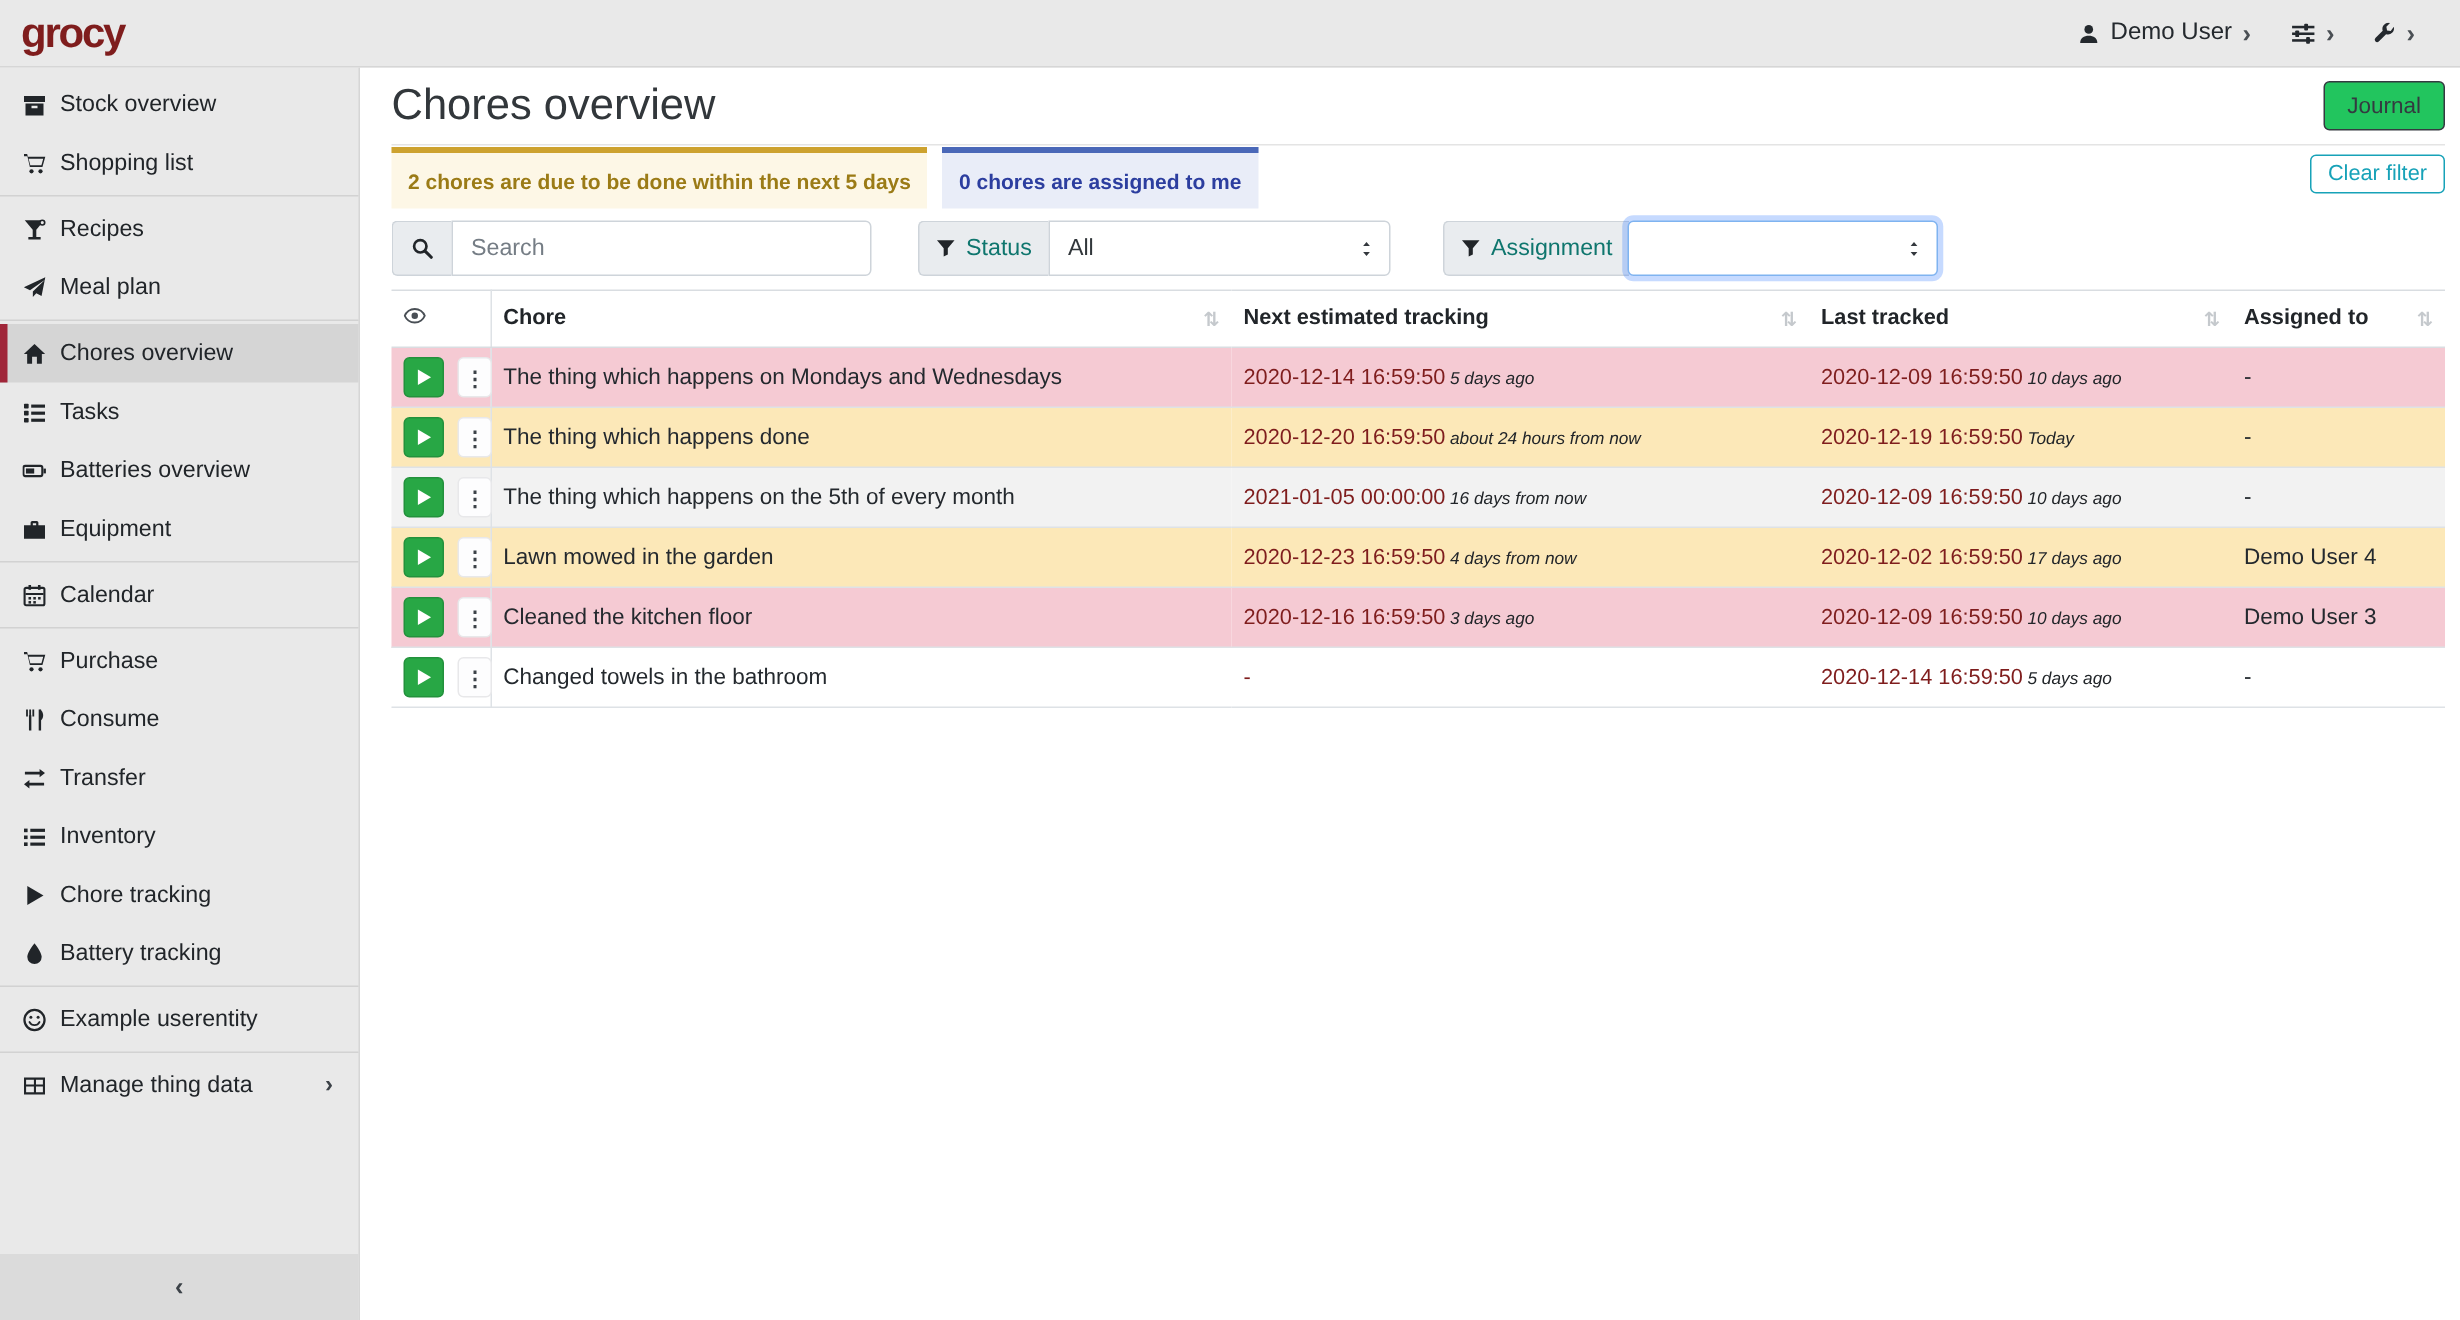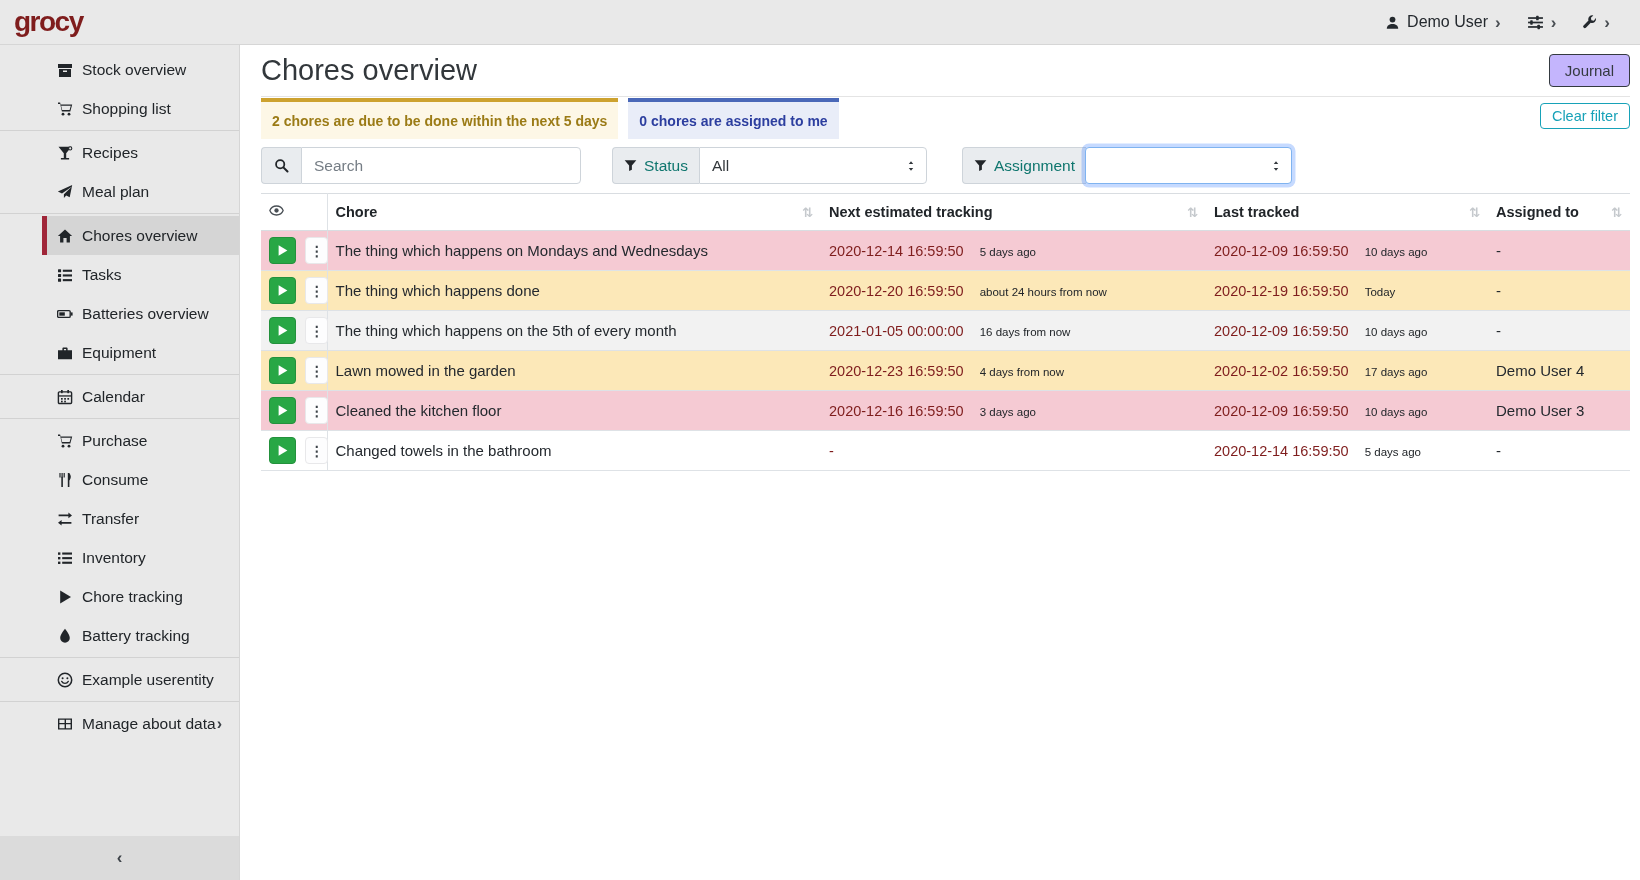--- a/index.html
+++ b/index.html
@@ -14,37 +14,37 @@
   .topbar-right { display:flex; align-items:center; gap:26px; }
   .top-menu { display:flex; align-items:center; gap:7px; font-size:16px; color:#24292e; cursor:pointer; }
   .top-menu .chev { color:#4a4f54; font-size:17px; font-weight:bold; line-height:1; }
   .svgic { display:inline-flex; align-items:center; justify-content:center; line-height:0; }
 
   
   .sidebar { position:absolute; left:0; top:45px; width:240px; height:835px;
     background:#e9e9e9; border-right:1px solid #d6d6d6; }
   .nav { padding-top:5px; }
   .nav-item { position:relative; height:39px; display:flex; align-items:center;
-    padding-left:13px; font-size:15.5px; color:#212529; cursor:pointer;margin-left:42px; }
+    padding-left:13px; font-size:15.5px; color:#212529; cursor:pointer; }
   .nav-item .svgic { width:19px; margin-right:8px; color:#212529; }
   .nav-item.active { background:#d5d5d5; }
   .nav-item.active::before { content:""; position:absolute; left:0; top:0; bottom:0;
     width:5px; background:#a02639; }
   .nav-divider { height:0; border-top:1px solid #d2d2d2; margin:2px 0; }
   .nav-item .item-chev { position:absolute; right:17px; color:#3c4248; font-size:16px; font-weight:bold; }
   .sidebar-footer { position:absolute; left:0; bottom:0; width:100%; height:44px;
     background:#dbdbdb; display:flex; align-items:center; justify-content:center;
     color:#3c4248; font-size:17px; font-weight:bold; cursor:pointer; }
 
   
   .content { position:absolute; left:241px; top:45px; width:1399px; height:835px;
     background:#fff; padding:0 10px 0 20px; }
   .title-row { display:flex; justify-content:space-between; align-items:flex-start; margin-top:9px; }
   .page-title { font-size:29px; font-weight:400; color:#32373b; }
-  .btn-journal { margin-top:0; background:#c4b5fd; border:1px solid #343a40; color:#343a40;
+  .btn-journal { margin-top:0; background:#22c55e; border:1px solid #343a40; color:#343a40;
     border-radius:4px; font-size:15px; padding:7px 15px; cursor:pointer;
     font-family:inherit; }
 
   .banner-row { position:relative; border-top:1px solid #e4e4e4; margin-top:9px;
     height:43px; display:flex; align-items:flex-start; gap:10px; }
   .banner { border-top:4px solid; height:41px; margin-top:1px; display:flex; align-items:center;
     padding:0 11px; font-size:14px; font-weight:bold; cursor:pointer; }
   .banner.warning { background:#fdf7e6; border-color:#cda22f; color:#9b7b16; }
   .banner.danger  { background:#fbeaec; border-color:#ad1322; color:#a21425; }
   .banner.info    { background:#e9edf8; border-color:#4a68b8; color:#2c3e9f; }
@@ -92,21 +92,21 @@
   tr.row-stripe td { background:#f2f2f2; }
   .cell-controls { white-space:nowrap; }
   .btn-track { width:27px; height:27px; background:#28a745; border:1px solid #23913c;
     border-radius:4px; color:#fff; display:inline-flex; align-items:center;
     justify-content:center; cursor:pointer; vertical-align:middle; }
   .btn-rowmenu { width:23px; height:27px; background:#fdfdfe; border:1px solid #e8e8ea;
     border-radius:4px; color:#3c4248; display:inline-flex; align-items:center;
     justify-content:center; font-size:14px; font-weight:bold; cursor:pointer;
     vertical-align:middle; margin-left:5px; }
   .dt { font-size:14.5px; color:#7f1d1d; }
-  .rel { font-size:11.5px; color:#212529; margin-left:16px; }
+  .rel { font-size:11.5px; font-style:italic; color:#212529; margin-left:3px; }
   .eye { color:#494f55; }
 </style>
 </head>
 <body>
 
 <div class="topbar">
   <div class="logo">grocy</div>
   <div class="topbar-right">
     <div class="top-menu">
       <span class="svgic">
@@ -309,21 +309,21 @@
         </span>
       <span>Example userentity</span>
     </div>
     <div class="nav-divider"></div>
     <div class="nav-item">
       <span class="svgic">
           <svg viewBox="0 0 16 16" width="16" height="16" fill="currentColor">
             <path fill-rule="evenodd" d="M1 2.4h14v11.2H1zm1.4 1.4v3.2h5.2V3.8zm6.6 0v3.2h4.6V3.8zM2.4 8.3v3.9h5.2V8.3zm6.6 0v3.9h4.6V8.3z"></path>
           </svg>
         </span>
-      <span>Manage about data</span>
+      <span>Manage thing data</span>
       <span class="item-chev">›</span>
     </div>
   </div>
   <div class="sidebar-footer">
     <span>‹</span>
   </div>
 </div>
 
 <div class="content">
 

